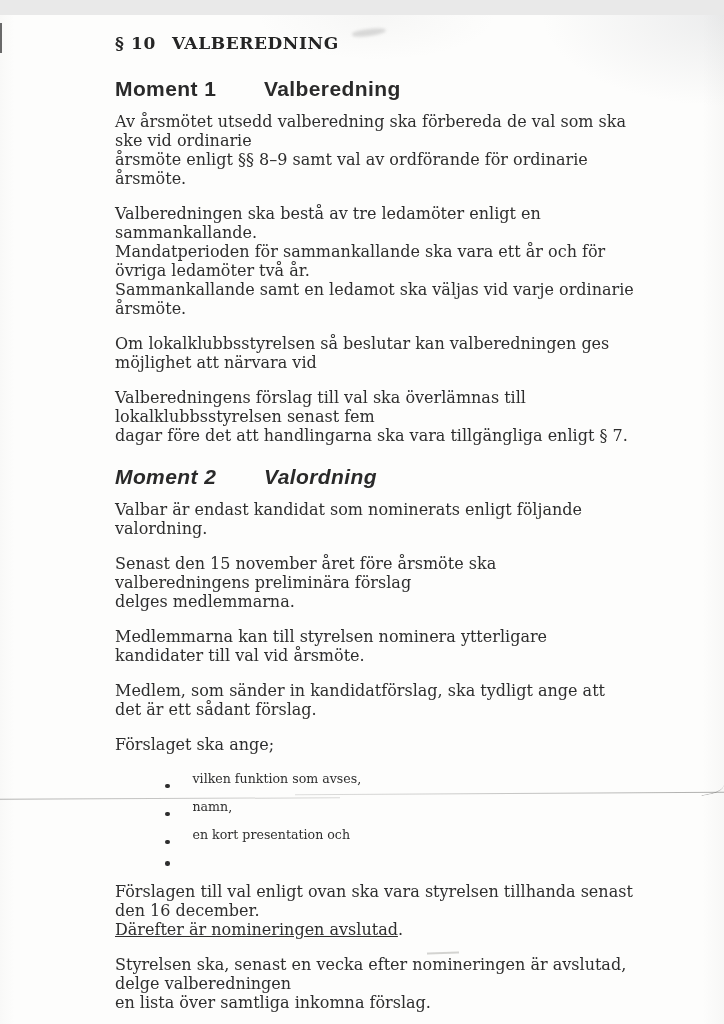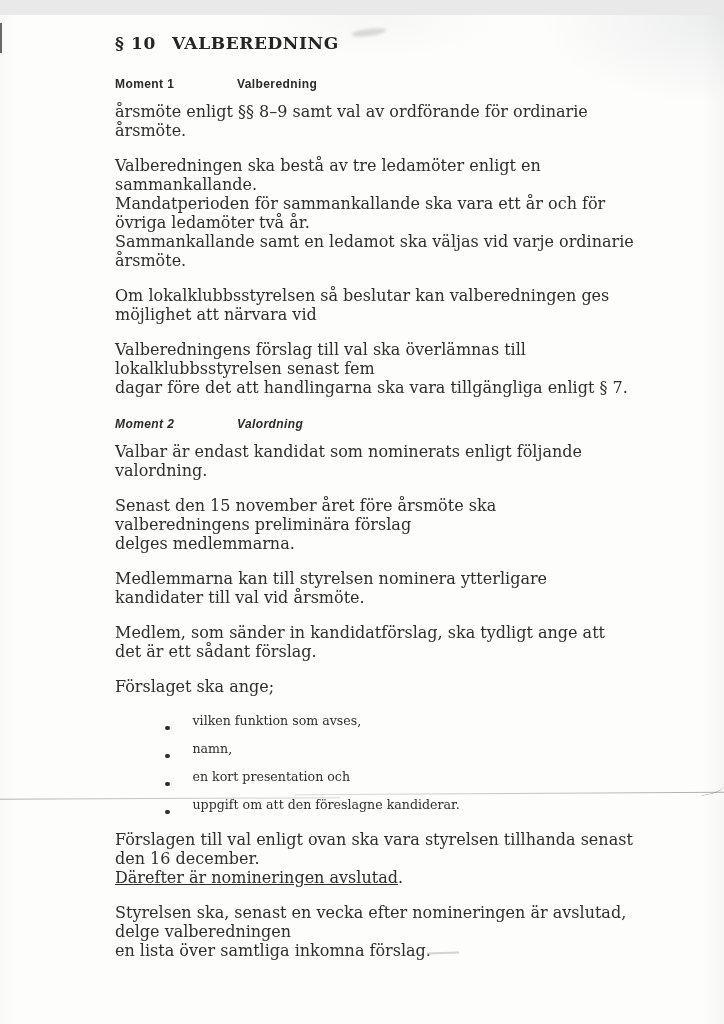--- a/index.html
+++ b/index.html
@@ -28,26 +28,27 @@
     font-size: 17px;
     font-weight: bold;
     letter-spacing: 0.6px;
     color: #252525;
     margin: 0 0 24px 0;
     white-space: nowrap;
   }
   .section-heading .sec-num { margin-right: 16px; }
   .moment-heading {
     font-family: "Liberation Sans", sans-serif;
-    font-size: 12px;
+    font-size: 21px;
     font-weight: bold;
     letter-spacing: 0.4px;
     color: #2a2a2a;
     margin: 0 0 9px 0;
     display: flex;
+    gap: 27px;
   }
   .moment-heading .m-label { width: 122px; flex: 0 0 122px; }
   .moment-heading.second { margin-top: 20px; font-style: italic; }
   .para {
     margin: 0 0 11px 0;
     font-size: 12.6px;
     line-height: 18px;
     letter-spacing: 0.15px;
   }
   ul.bullet-list {
@@ -131,20 +132,21 @@
 
     <h1 class="section-heading"><span class="sec-num">§ 10</span><span>VALBEREDNING</span></h1>
 
     <div class="moment-heading">
       <span class="m-label">Moment 1</span>
       <span class="m-title">Valberedning</span>
     </div>
 
     <p class="para">
       </p>
+      <div class="line">Av årsmötet utsedd valberedning ska förbereda de val som ska ske vid ordinarie</div>
       <div class="line">årsmöte enligt §§ 8–9 samt val av ordförande för ordinarie årsmöte.</div>
     <p></p>
 
     <p class="para">
       </p>
       <div class="line">Valberedningen ska bestå av tre ledamöter enligt en sammankallande.</div>
       <div class="line">Mandatperioden för sammankallande ska vara ett år och för övriga ledamöter två år.</div>
       <div class="line">Sammankallande samt en ledamot ska väljas vid varje ordinarie årsmöte.</div>
     <p></p>
 
@@ -198,21 +200,20 @@
       <li>
           <span class="bullet-dot"></span>
           <span>namn,</span>
         </li>
       <li>
           <span class="bullet-dot"></span>
           <span>en kort presentation och</span>
         </li>
       <li>
           <span class="bullet-dot"></span>
-          <span>uppgift om att den föreslagne kandiderar.</span>
         </li>
     </ul>
 
     <p class="para">
       </p>
       <div class="line">Förslagen till val enligt ovan ska vara styrelsen tillhanda senast den 16 december.</div>
       <div class="line"><u>Därefter är nomineringen avslutad</u><span>.</span></div>
     <p></p>
 
     <p class="para">

